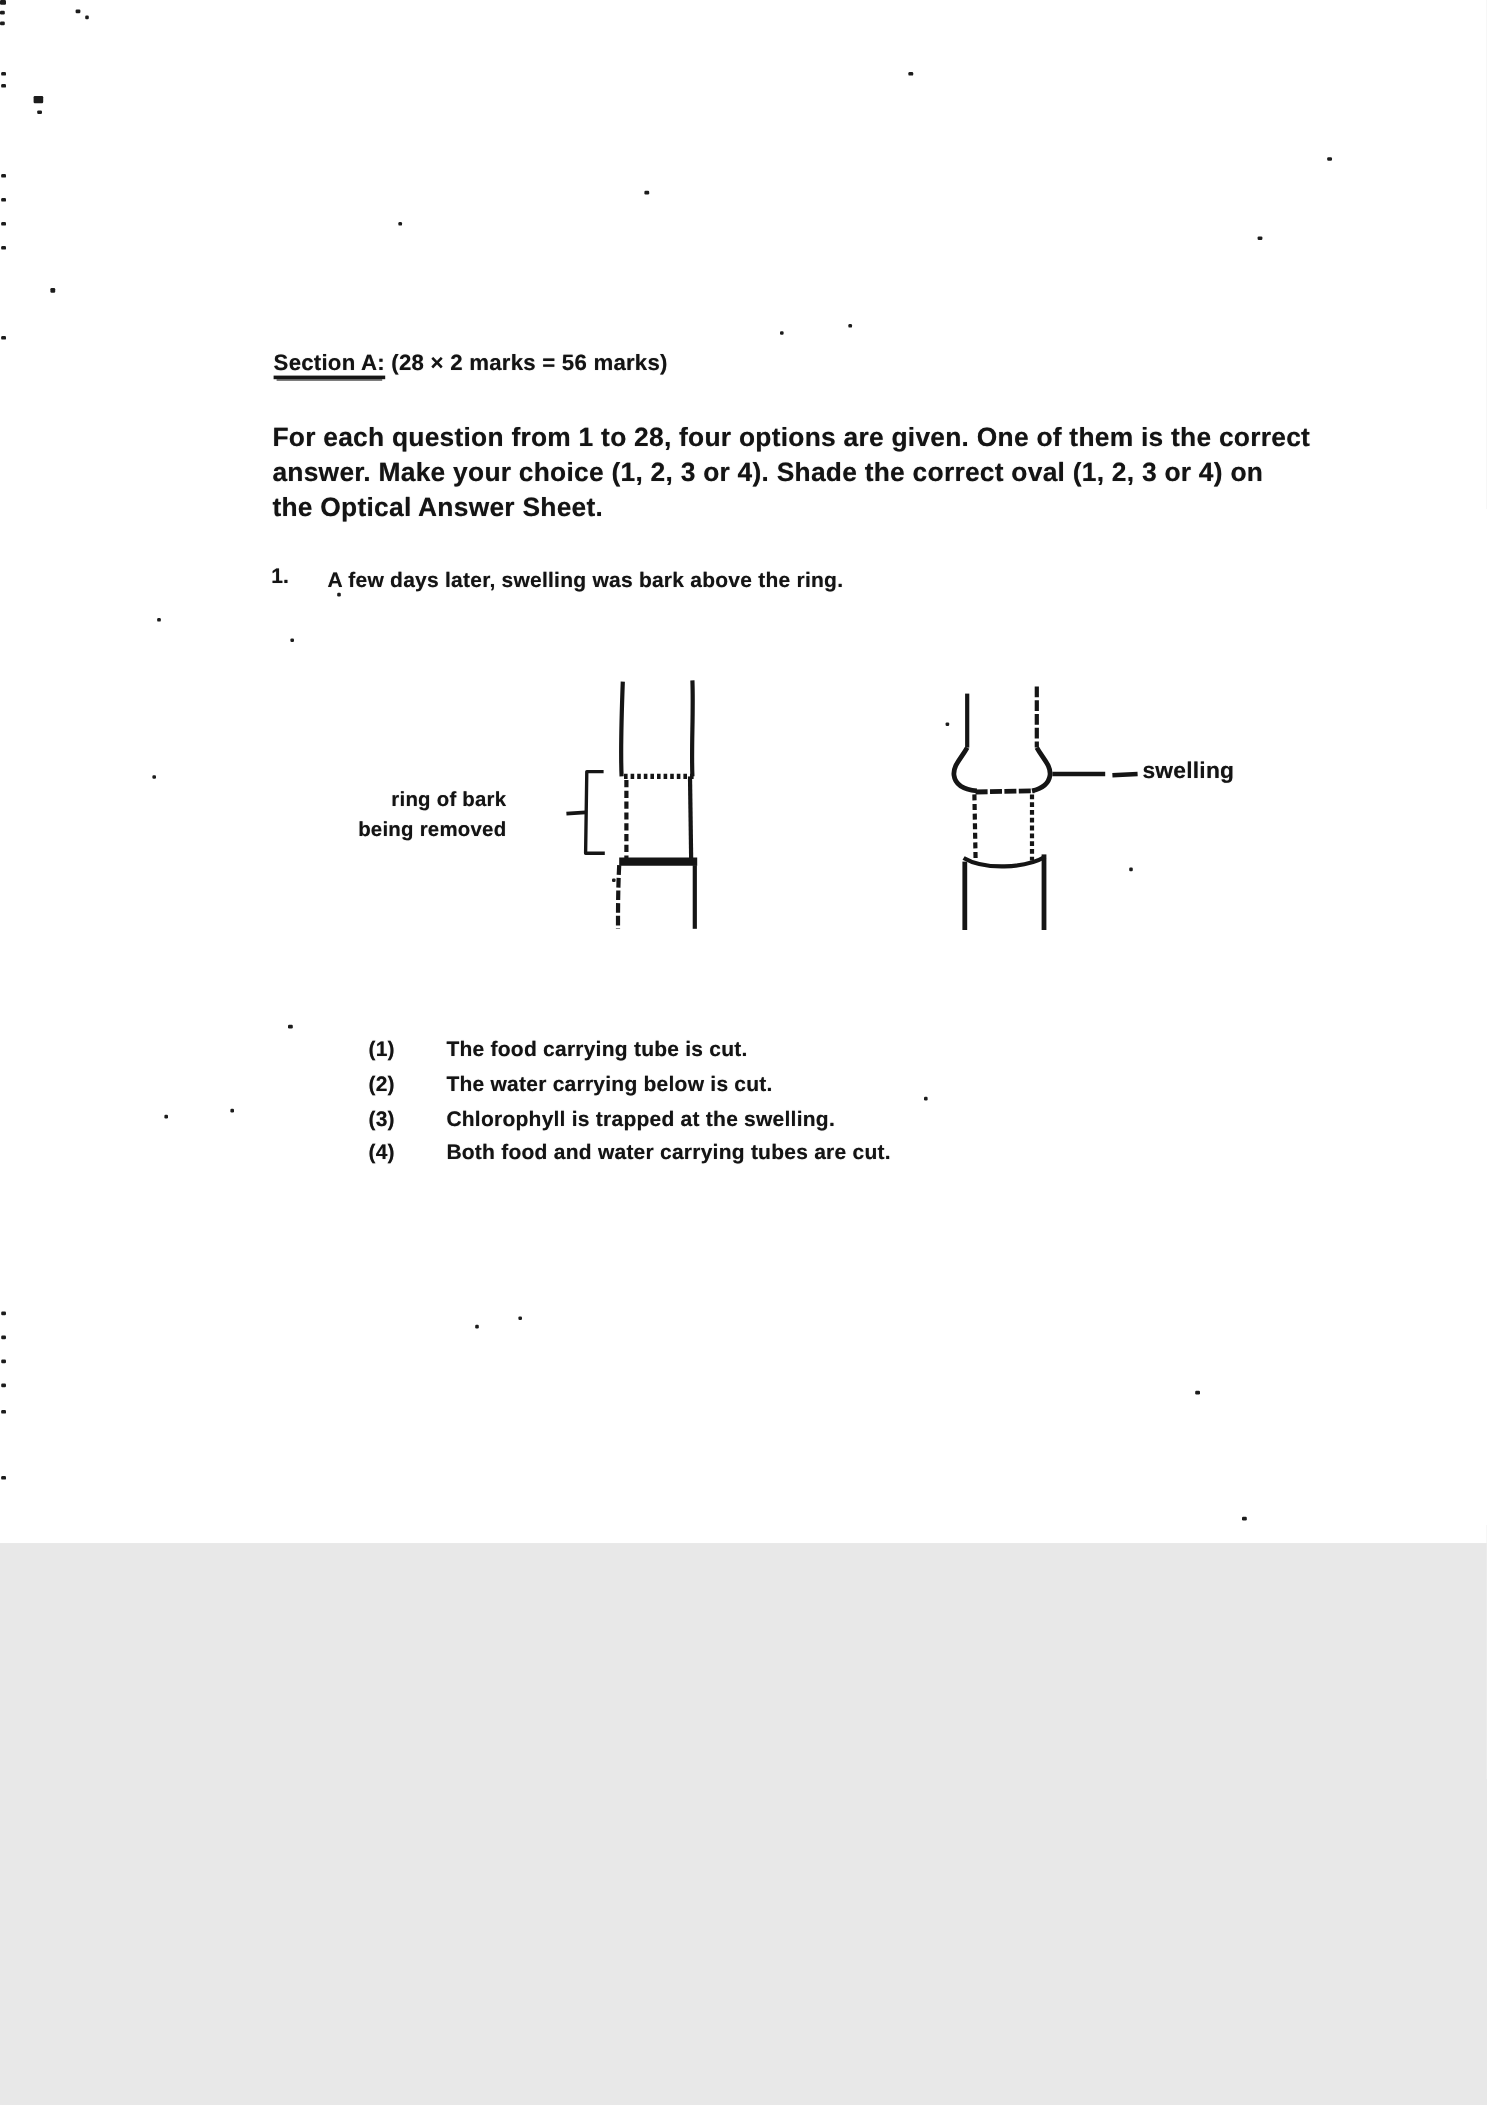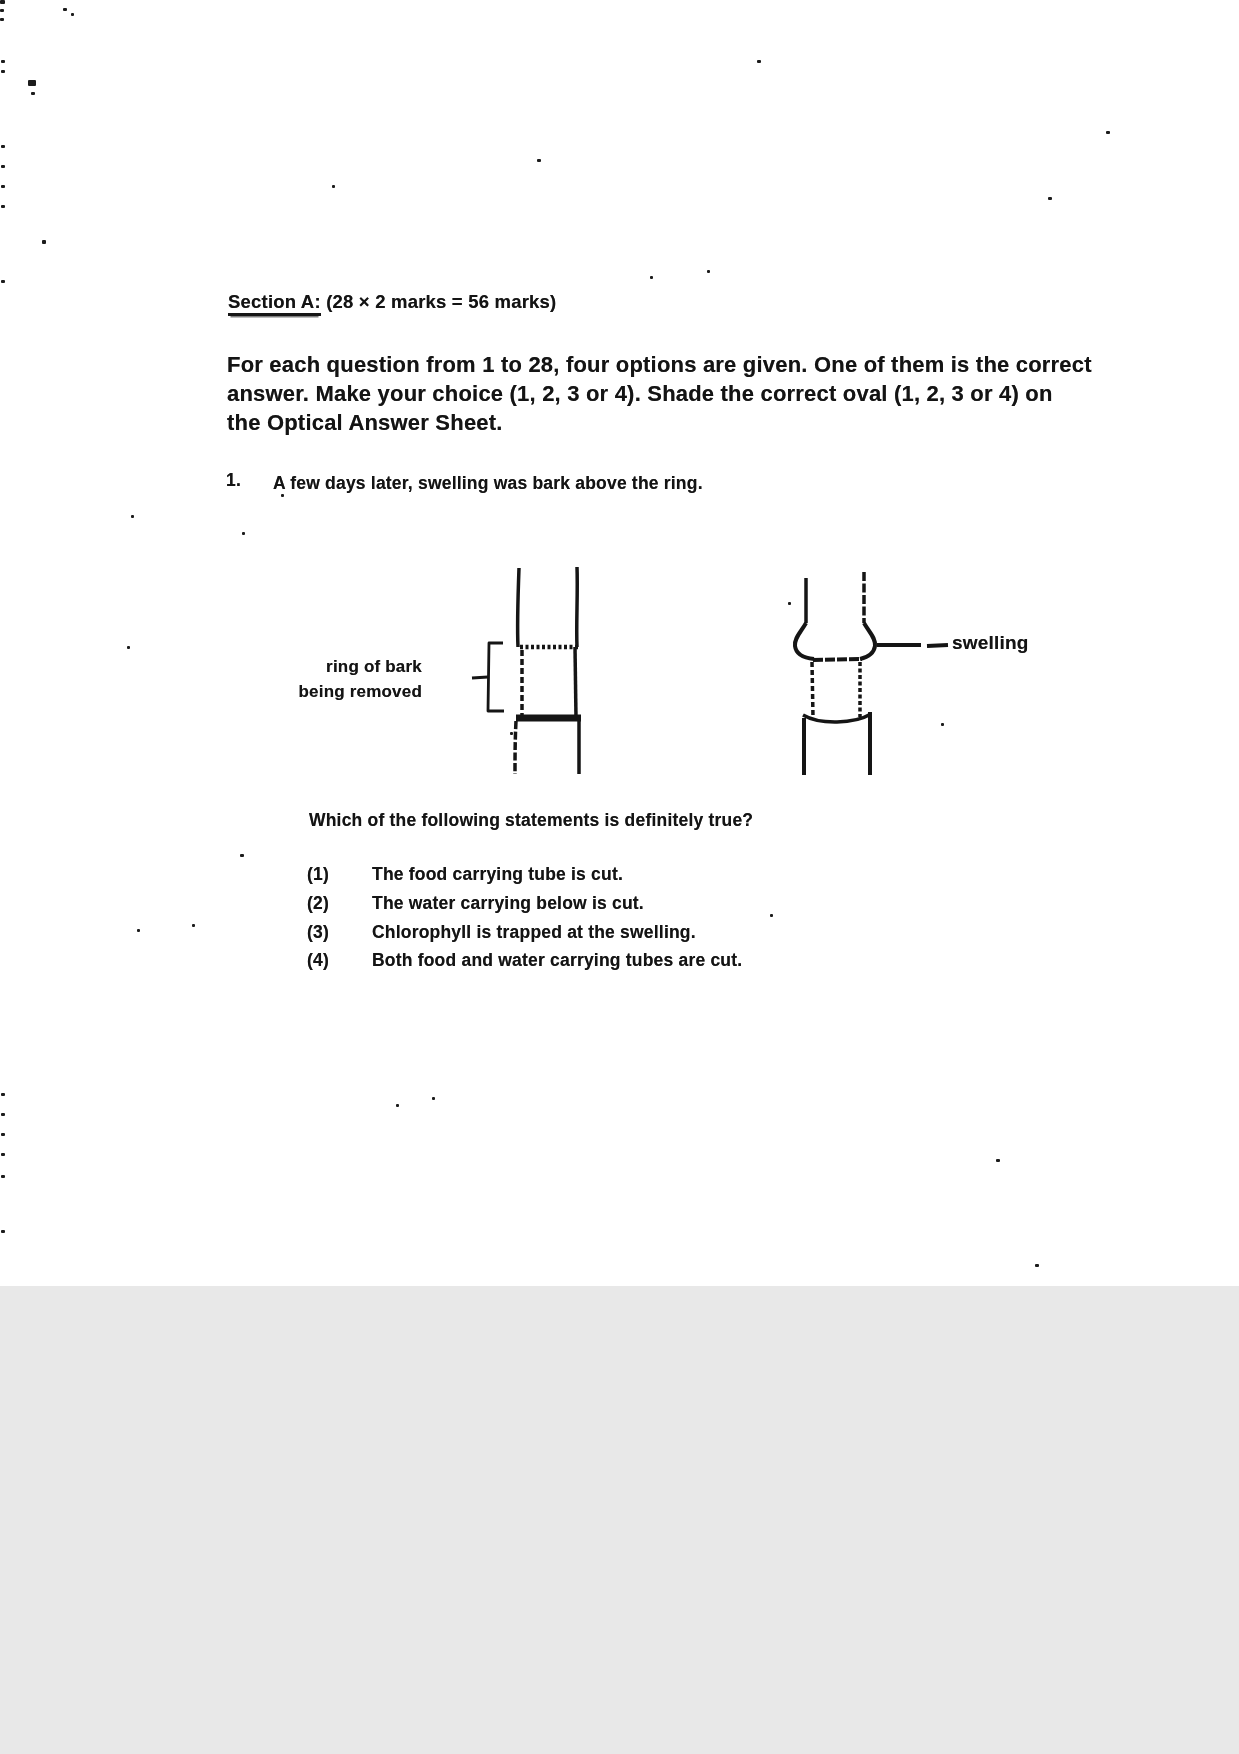--- a/index.html
+++ b/index.html
@@ -118,21 +118,20 @@
       <path d="M597,90 L641,90 M647,91 L668,90" stroke-width="3.8"></path>
     </g>
   </svg>
 
   <div class="label-left scan-text">
     <div>ring of bark</div>
     <div>being removed</div>
   </div>
   <div class="label-right scan-text">swelling</div>
 
-  <div class="prompt scan-text">Which of the following statements is definitely true?</div>
 
   <div class="options scan-text">
     <div class="option-row">
       <span class="option-num">(1)</span>
       <span>The food carrying tube is cut.</span>
     </div>
     <div class="option-row">
       <span class="option-num">(2)</span>
       <span>The water carrying below is cut.</span>
     </div>

